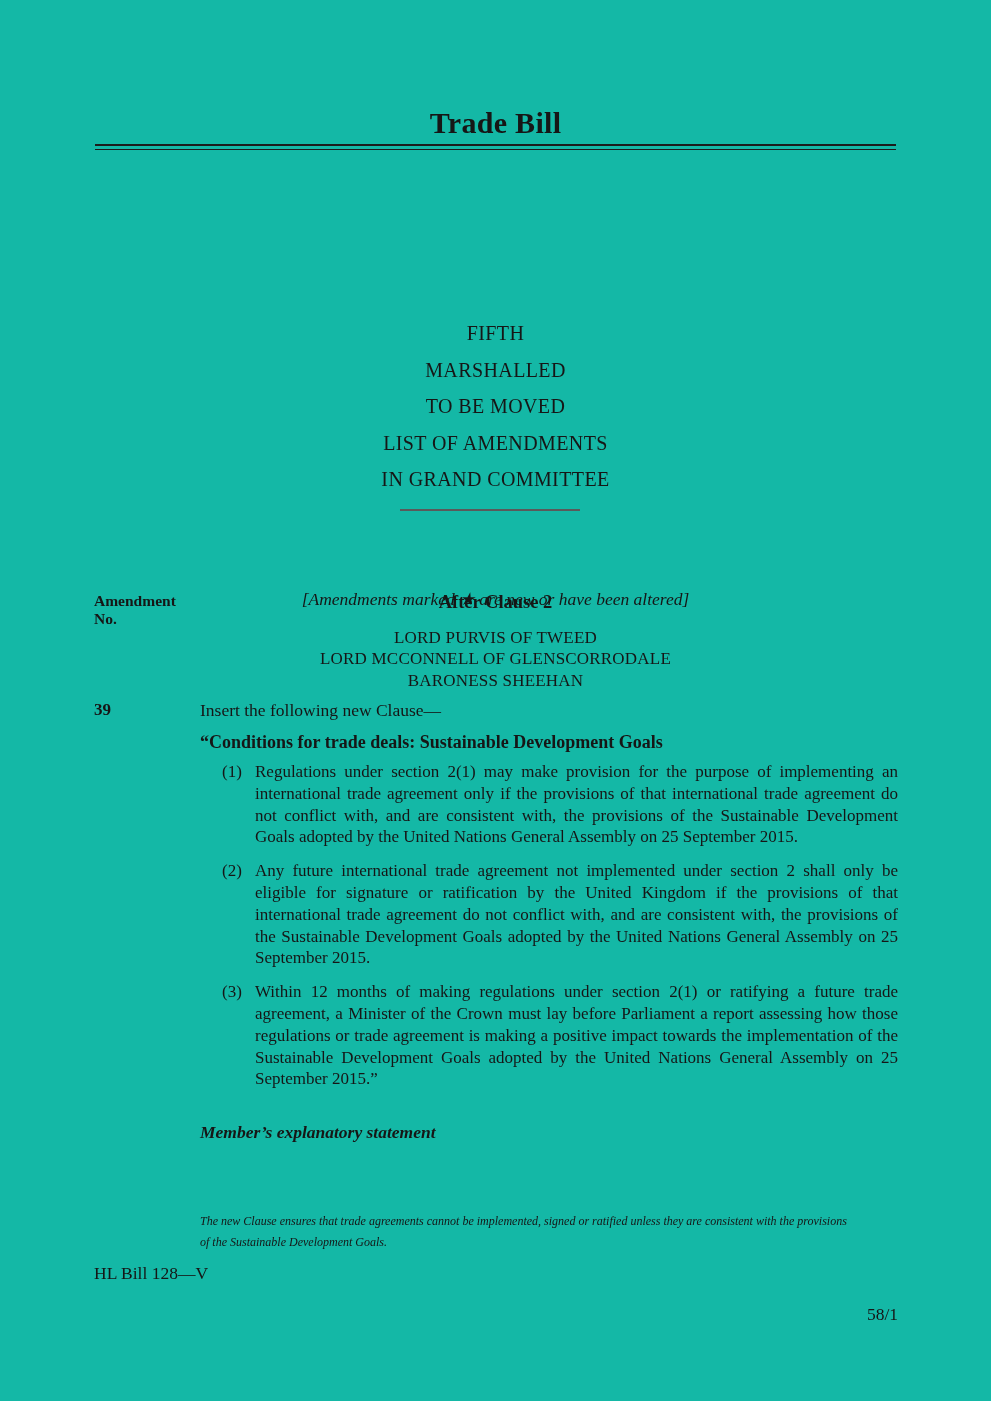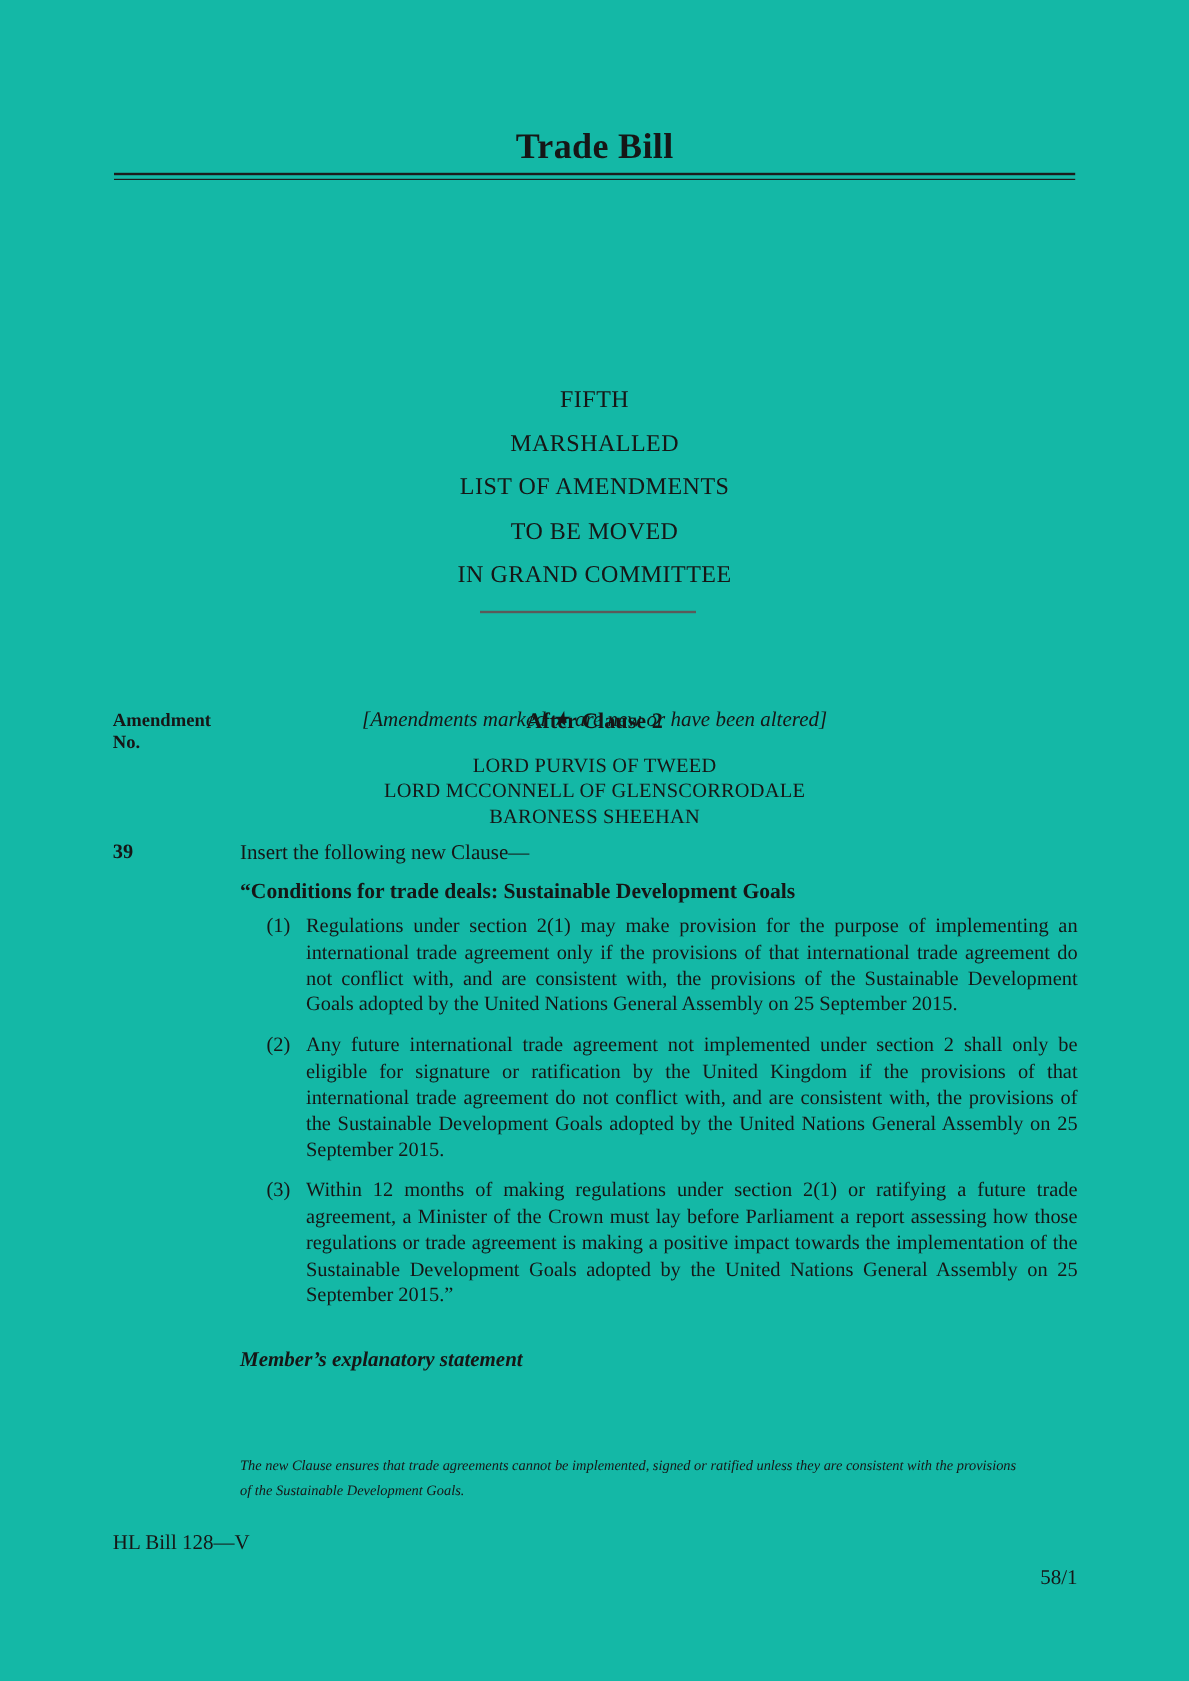--- a/index.html
+++ b/index.html
@@ -116,41 +116,40 @@
     position: absolute;
     top: 1211px; left: 200px; width: 650px;
     font-style: italic;
     font-size: 12px;
     line-height: 21.3px;
   }
   .footer-left {
     position: absolute;
     top: 1263px; left: 94px;
     font-size: 17.5px;
-    margin-top: 12px;
   }
   .footer-right {
     position: absolute;
     top: 1304px; right: 93px;
     font-size: 17.5px;
   }
 </style>
 </head>
 <body>
 
 <div class="page">
 
   <div class="doc-title">Trade Bill</div>
   <div class="title-rule"></div>
 
   <div class="heading-block">
     <div>FIFTH</div>
     <div>MARSHALLED</div>
+    <div>TO BE MOVED</div>
     <div>LIST OF AMENDMENTS</div>
-    <div>TO BE MOVED</div>
     <div>IN GRAND COMMITTEE</div>
   </div>
 
   <div class="short-rule"></div>
 
   <div class="marked-note">[Amendments marked ★ are new or have been altered]</div>
 
   <div class="margin-label">
     <div>Amendment</div>
     <div>No.</div>

